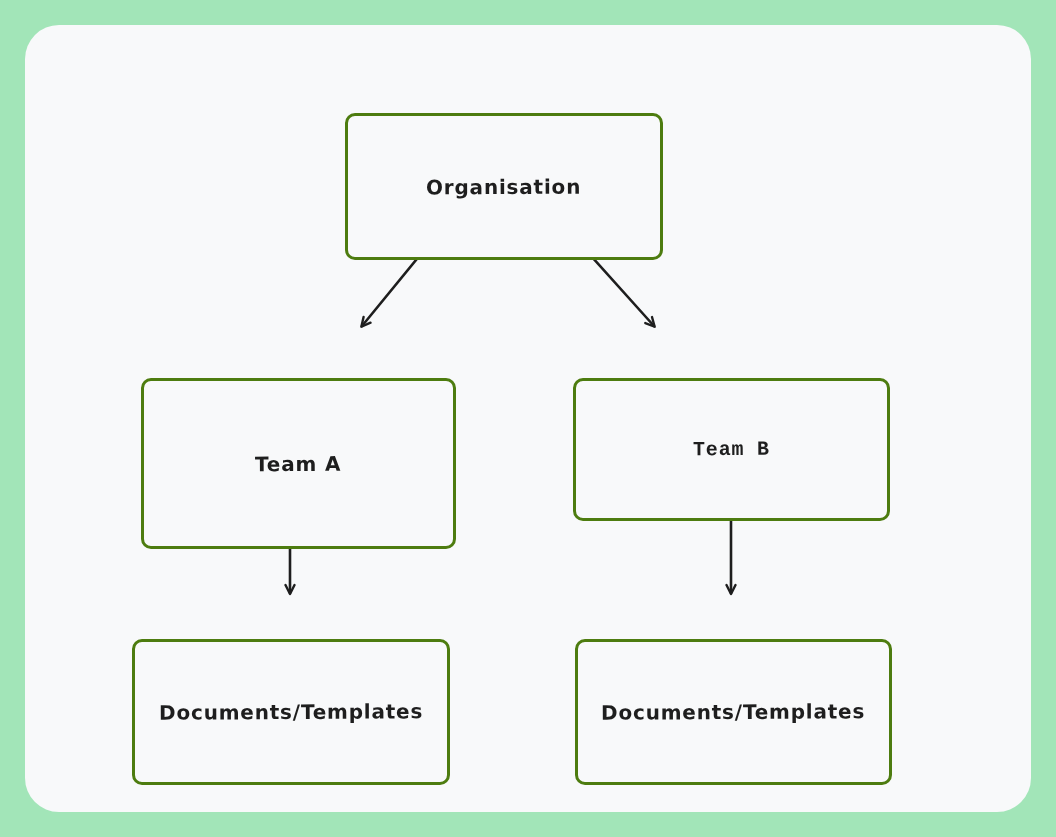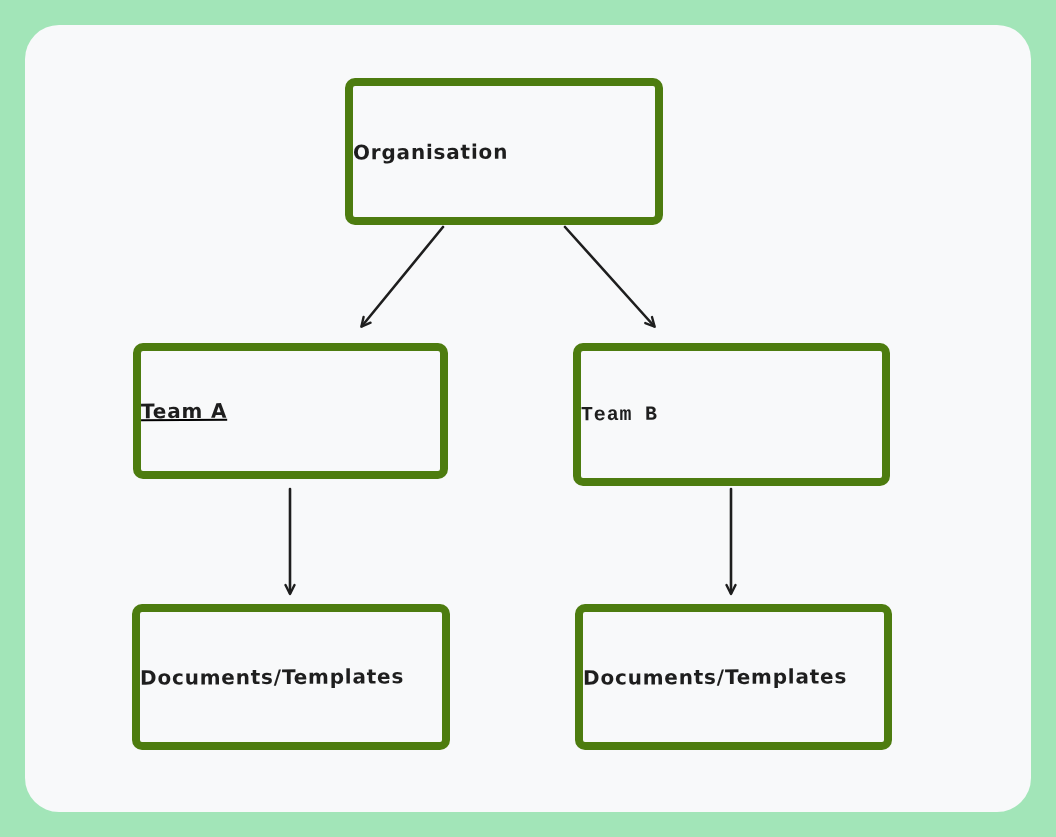--- a/index.html
+++ b/index.html
@@ -18,39 +18,40 @@
     position: absolute;
     left: 25px;
     top: 25px;
     width: 1006px;
     height: 787px;
     background: #f8f9fa;
     border-radius: 34px;
   }
   .node {
     position: absolute;
-    border: 8px solid #4d7c0f;
+    border: 3px solid #4d7c0f;
     border-radius: 10px;
     background: #f8f9fa;
     display: flex;
     align-items: center;
-    justify-content: flex-start;
+    justify-content: center;
     box-sizing: border-box;
+    margin-top: 35px;
   }
   .node-label {
     color: #1e1e1e;
     font-size: 20px;
     font-weight: 600;
     letter-spacing: 0.8px;
     white-space: nowrap;
     
     transform: rotate(-0.3deg);
   }
   #node-organisation { left: 345px; top: 78px;  width: 318px; height: 147px; }
-  #node-team-a       { left: 133px; top: 343px; width: 315px; height: 136px; text-decoration: underline; }
+  #node-team-a       { left: 141px; top: 343px; width: 315px; height: 171px; }
   #node-team-b       { left: 573px; top: 343px; width: 317px; height: 143px; font-family: Liberation Mono, monospace; }
   #node-documents-a  { left: 132px; top: 604px; width: 318px; height: 146px; }
   #node-documents-b  { left: 575px; top: 604px; width: 317px; height: 146px; }
   svg.edges {
     position: absolute;
     left: 0;
     top: 0;
     width: 1056px;
     height: 837px;
     pointer-events: none;

